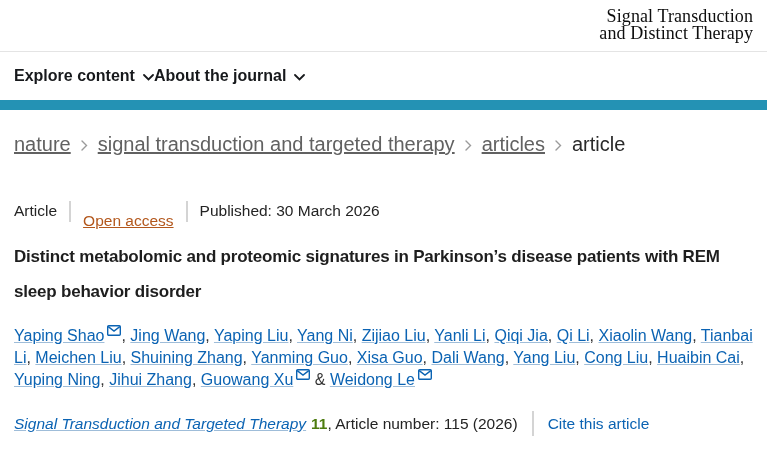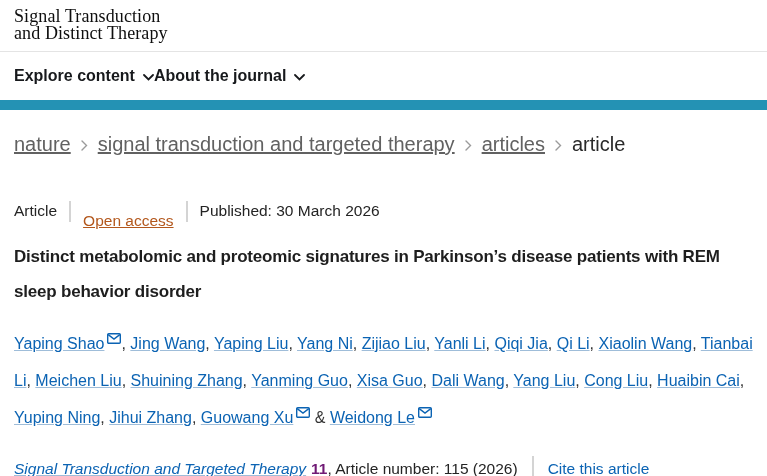--- a/index.html
+++ b/index.html
@@ -2,21 +2,21 @@
 <html><head>
 <meta charset="utf-8">
 <style>
   * { margin:0; padding:0; box-sizing:border-box; }
   html,body { background:#fff; }
   .page {
     width:767px; height:476px; background:#fff; overflow:hidden;
     font-family:"Liberation Sans", sans-serif; color:#222;
   }
   
-  .logo-block { padding:8px 14px 0 14px; }
+  .logo-block { padding:8px 14px 0 14px;text-align:right; }
   .logo {
     font-family:"Liberation Serif", serif;
     font-size:18px; line-height:16.5px; color:#0e0e0e; letter-spacing:0.1px;
   }
   .header-divider { border-bottom:1px solid #e4e4e4; margin-top:10px; }
   .nav { display:flex; align-items:center; height:48px; padding:0 14px; }
   .nav-item {
     display:flex; align-items:center; gap:8px; cursor:pointer;
     font-size:16px; font-weight:700; color:#17191c; text-decoration:none;
   }
@@ -35,32 +35,32 @@
   .open-access { color:#b3571c; text-decoration:underline;margin-top:20px; }
 
   
   .title {
     margin-top:9px; max-width:742px;
     font-size:17px; line-height:35px; font-weight:700; color:#1e1e1e;
     letter-spacing:-0.2px;
   }
 
   
-  .authors { margin-top:16px; font-size:16px; line-height:37px; color:#333; max-width:745px; }
+  .authors { margin-top:16px; font-size:16px; line-height:22px; color:#333; max-width:745px; }
   .author-link { color:#0b63b3; text-decoration:underline; text-decoration-color:#9fbdd9; }
   .sep { color:#333; }
   .env {
     color:#0b63b3; display:inline-block; transform:translateY(-5px);
     margin-left:3px; cursor:pointer;
   }
 
   
   .citation { margin-top:20px; display:flex; align-items:center; font-size:15.5px; color:#242424; }
   .journal-link { color:#0b63b3; font-style:italic; text-decoration:underline; text-decoration-color:#9fbdd9; }
-  .vol { font-weight:700; color:#701a75; margin-left:5px; }
+  .vol { font-weight:700; color:#4d7c0f; margin-left:5px; }
   .cite-bar { width:2px; height:25px; background:#d4d4d4; margin:0 14px; }
   .cite-link { color:#0b63b3; text-decoration-color:#9fbdd9; }
 </style>
 </head>
 <body>
 
 <div class="page">
 
   <div class="logo-block">
     <div class="logo">

